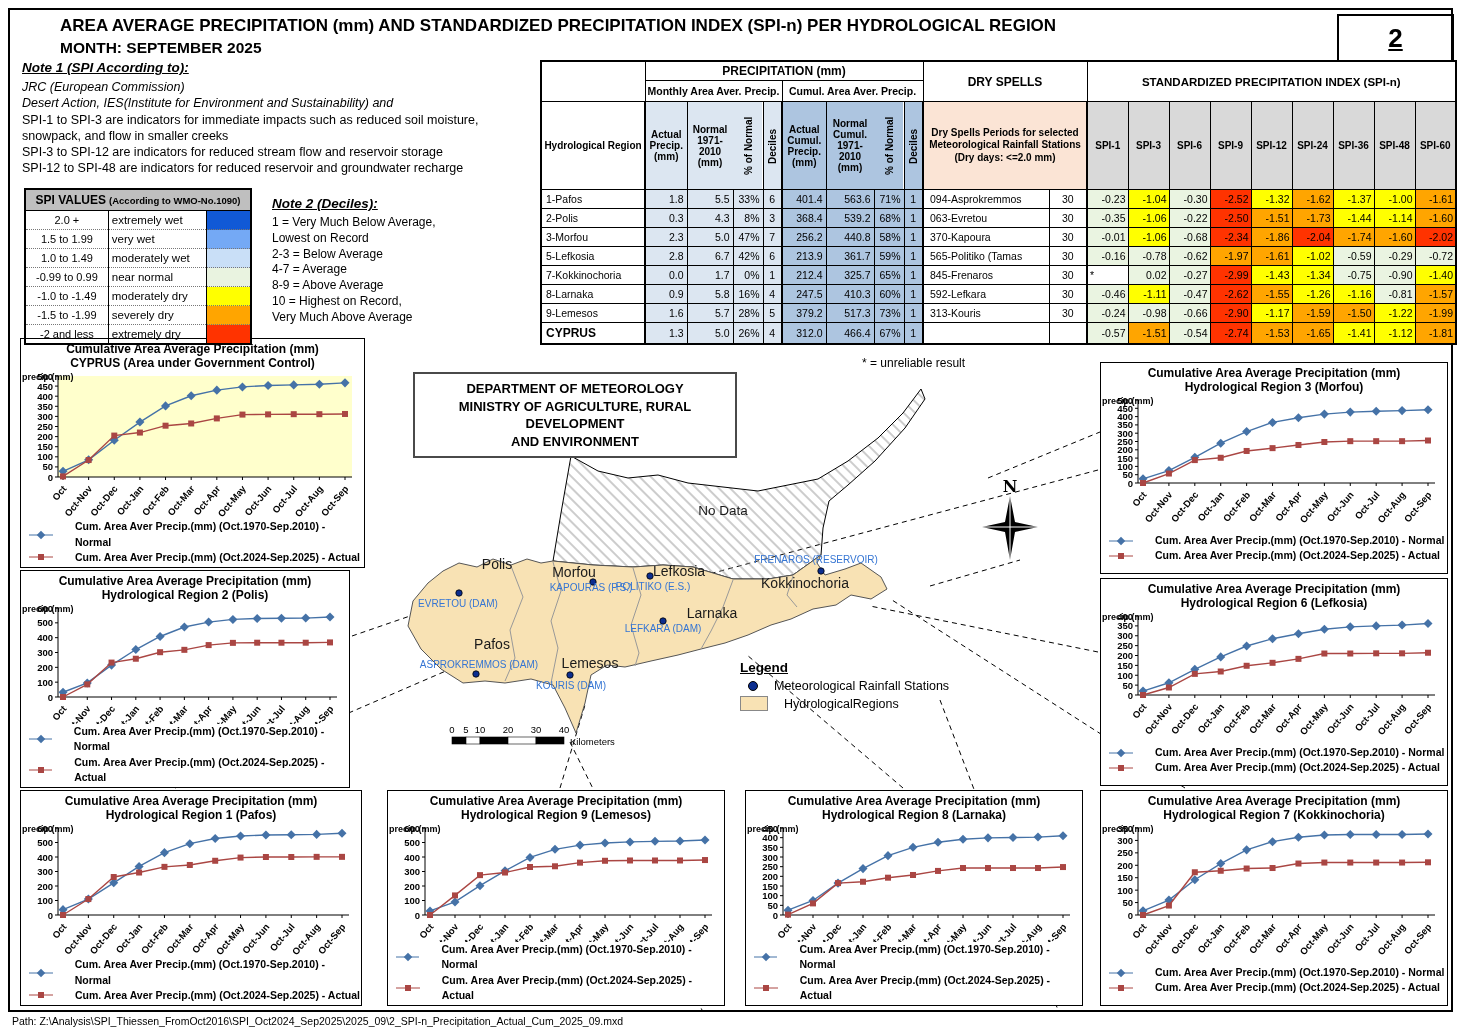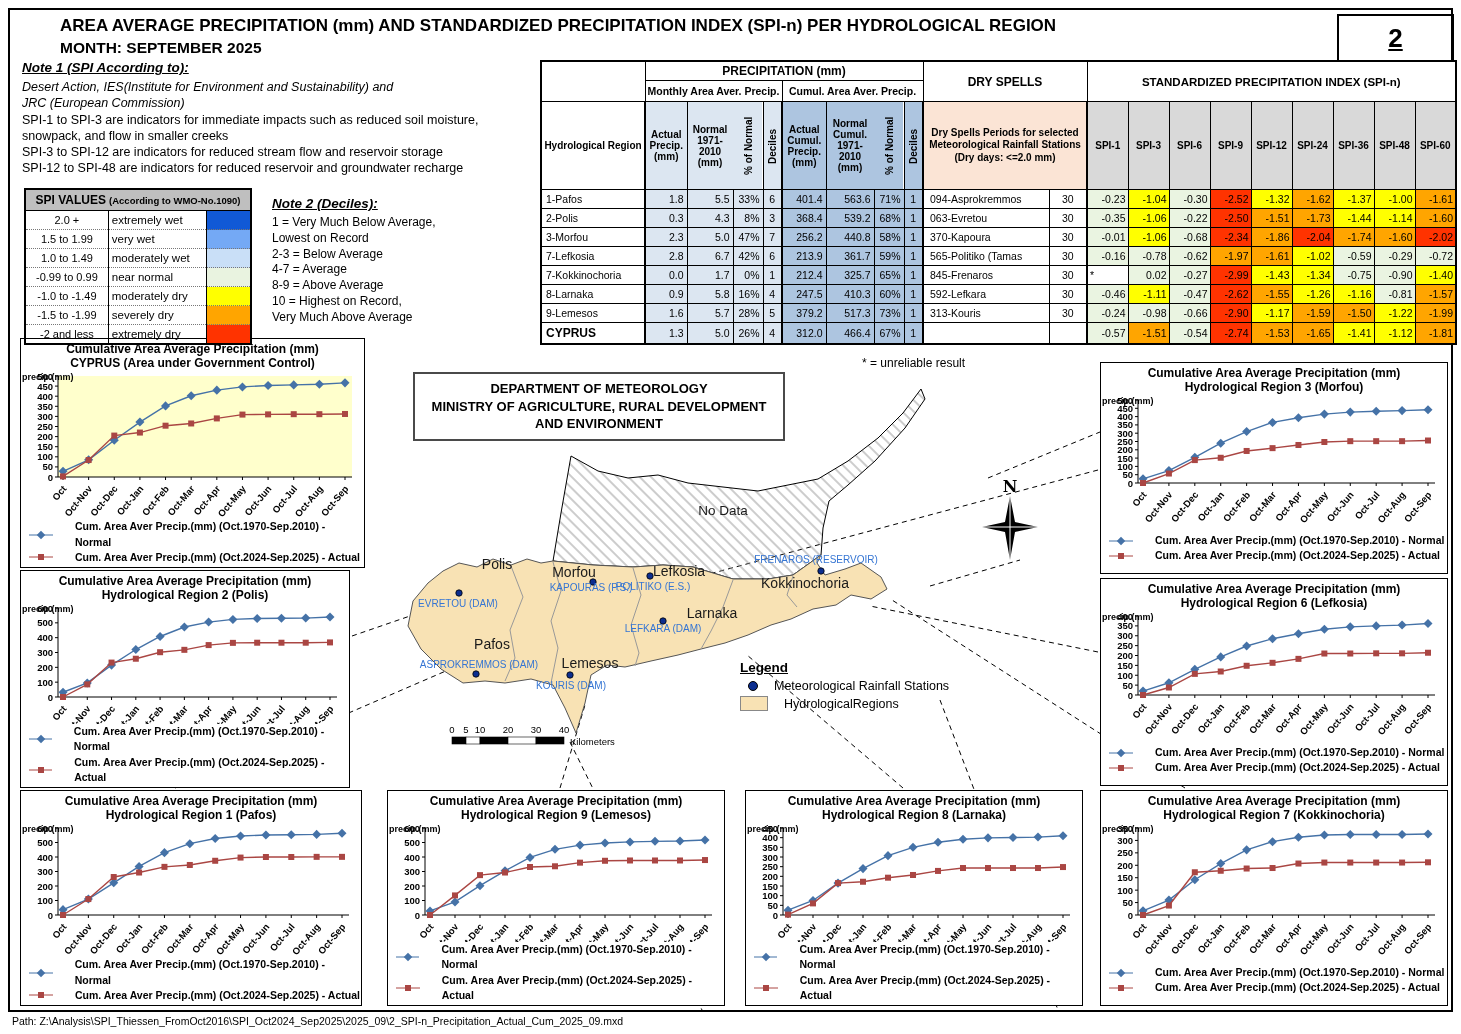--- a/index.html
+++ b/index.html
@@ -53,21 +53,21 @@
   .maintable tr.cyp{height:21px;}
   .maintable tr.cyp td.reg{font-weight:bold;font-size:12px;}
   .maintable .bl2{border-left:2px solid #000;}
   .spi-green{background:#EAF4E1;text-align:right;padding-right:3px;}
   .spi-yellow{background:#FFFF00;text-align:right;padding-right:3px;}
   .spi-orange{background:#FFA500;text-align:right;padding-right:3px;}
   .spi-red{background:#FF3300;text-align:right;padding-right:3px;}
   .spi-na{background:#FFFFFF;text-align:left;padding-left:3px;}
   .footnote{position:absolute;left:862px;top:356px;font-size:12px;z-index:3;}
   
-  .deptbox{position:absolute;left:413px;top:372px;width:372px;border:2px solid #4a4a4a;z-index:3;
+  .deptbox{position:absolute;left:413px;top:372px;width:324px;border:2px solid #4a4a4a;z-index:3;
            background:#fff;text-align:center;padding:6px 2px;box-sizing:border-box;}
   .deptbox div{font-size:13px;font-weight:bold;line-height:1.35;}
   
   .chart{position:absolute;border:1px solid #000;background:#fff;z-index:2;box-sizing:border-box;
          display:flex;flex-direction:column;}
   .ctitle{text-align:center;padding-top:3px;}
   .ct1{font-size:12px;font-weight:bold;}
   .ct2{font-size:12px;font-weight:bold;}
   .clegend{padding:0 0 2px 8px;}
   .legrow{display:flex;align-items:center;gap:22px;font-size:10.5px;font-weight:bold;line-height:1.45;}
@@ -109,22 +109,22 @@
     <div class="title1">AREA AVERAGE PRECIPITATION (mm) AND STANDARDIZED PRECIPITATION INDEX (SPI-n) PER HYDROLOGICAL REGION</div>
     <div class="title2">MONTH: SEPTEMBER 2025</div>
   </div>
   <div class="pagebox">
     <span class="pagenum">2</span>
   </div>
 
   <div class="note1">
     <div class="note-head">Note 1 (SPI According to):</div>
     <div id="note1-italic">
+        <div class="it">JRC (European Commission)</div>
         <div class="it">Desert Action, IES(Institute for Environment and Sustainability) and</div>
-        <div class="it">JRC (European Commission)</div>
       </div>
     <div id="note1-body">
         <div class="rg">SPI-1 to SPI-3 are indicators for immediate impacts such as reduced soil moisture,</div>
         <div class="rg">snowpack, and flow in smaller creeks</div>
         <div class="rg">SPI-3 to SPI-12 are indicators for reduced stream flow and reservoir storage</div>
         <div class="rg">SPI-12 to SPI-48 are indicators for reduced reservoir and groundwater recharge</div>
       </div>
   </div>
 
   <table class="spitable">
@@ -302,21 +302,21 @@
           <td class="spi-yellow">-1.06</td>
           <td class="spi-green">-0.68</td>
           <td class="spi-red">-2.34</td>
           <td class="spi-orange">-1.86</td>
           <td class="spi-red">-2.04</td>
           <td class="spi-orange">-1.74</td>
           <td class="spi-orange">-1.60</td>
           <td class="spi-red">-2.02</td>
         </tr>
         <tr class="body">
-          <td class="reg">7-Lefkosia</td>
+          <td class="reg">5-Lefkosia</td>
           <td class="num lb bl2">2.8</td>
           <td class="num lb">6.7</td>
           <td class="num lb">42%</td>
           <td class="ctr lb">6</td>
           <td class="num mb bl2">213.9</td>
           <td class="num mb">361.7</td>
           <td class="num mb">59%</td>
           <td class="ctr mb">1</td>
           <td class="stn bl2">565-Politiko (Tamas</td>
           <td class="ctr">30</td>

